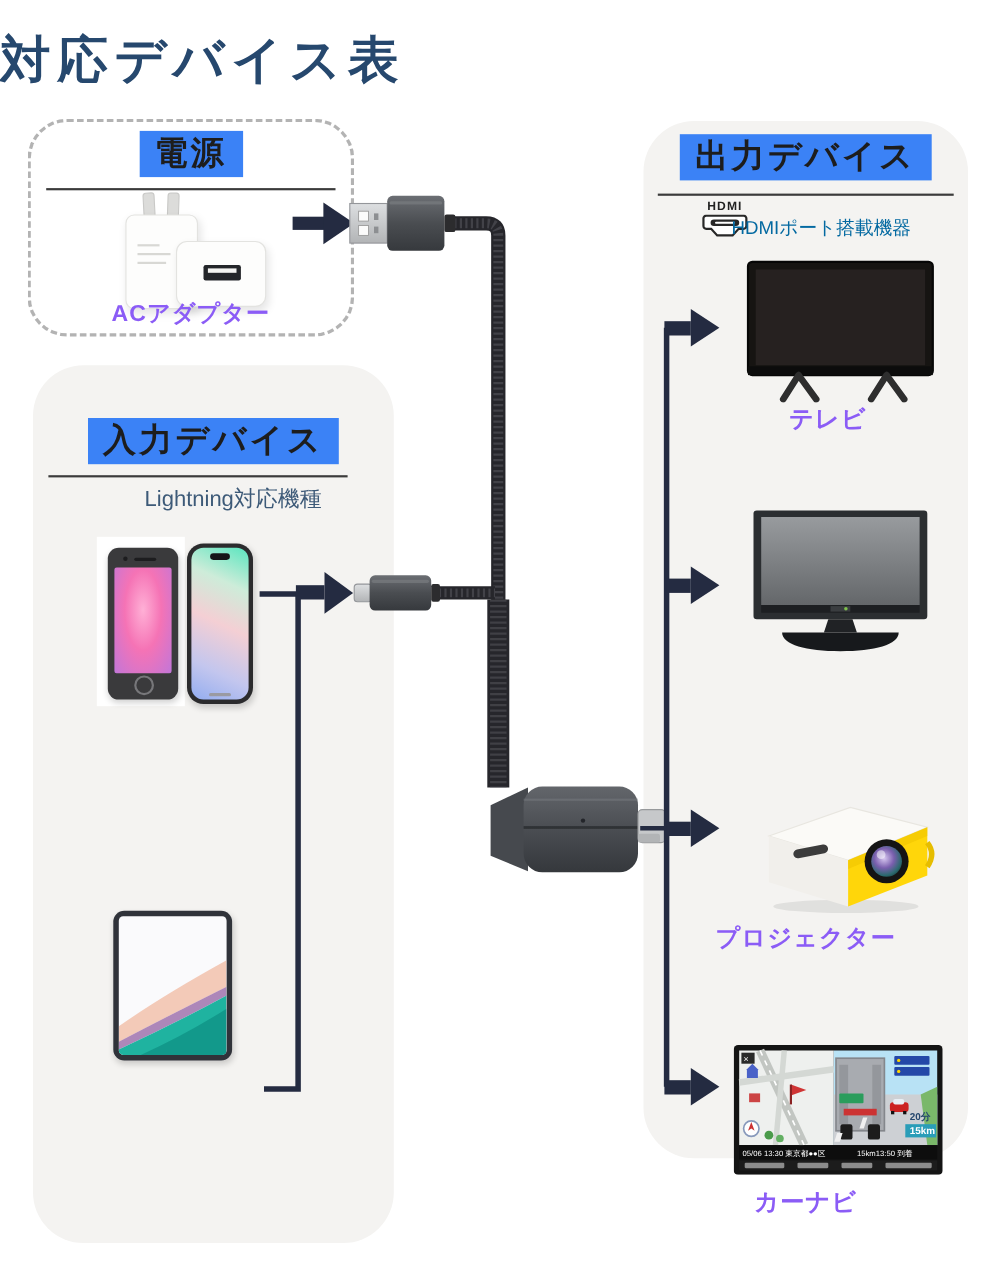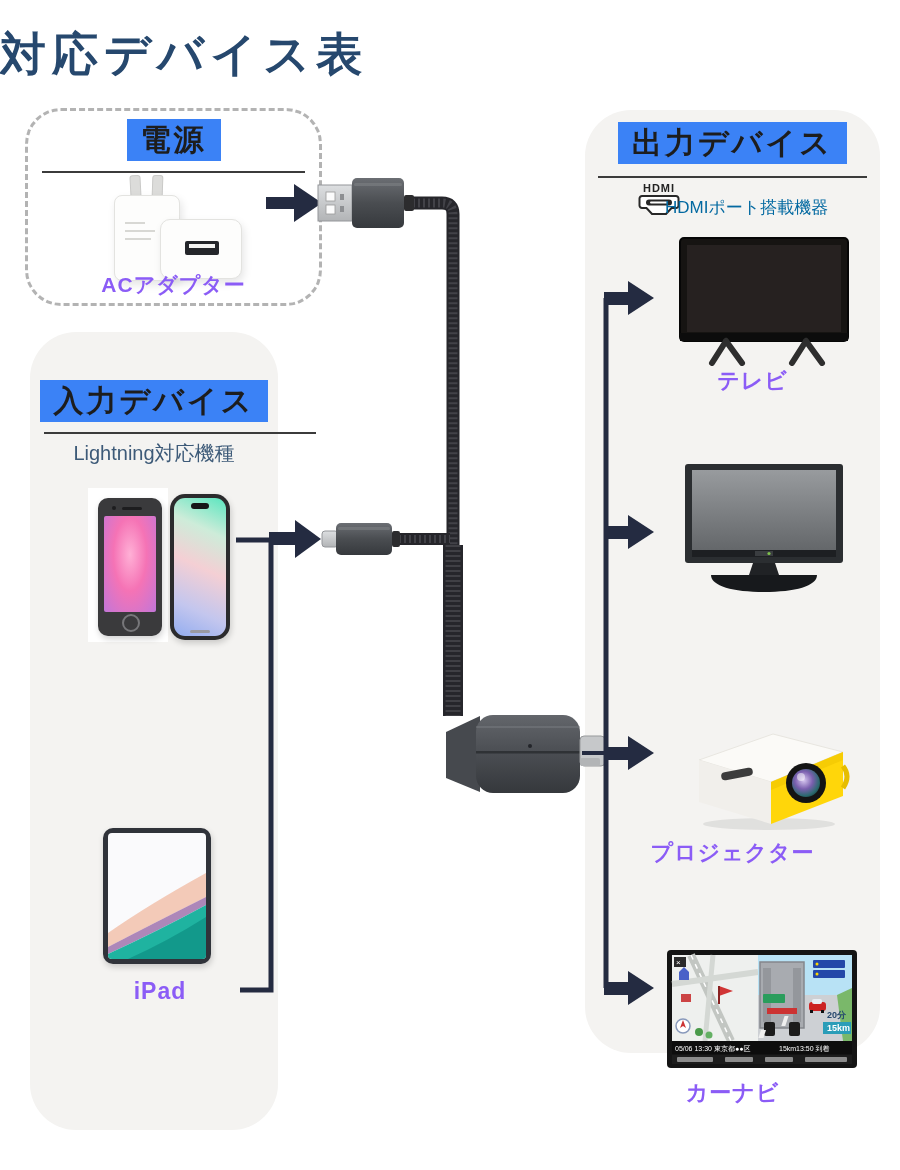--- a/index.html
+++ b/index.html
@@ -19,21 +19,21 @@
   .box-gray{background:#f4f3f1;border-radius:46px;}
   .box-dashed{background:#ffffff;border:3px dashed #b3b3b3;border-radius:36px;}
   .hl{
     display:inline-block;background:#3b82f6;color:#1d1d1d;
     font-size:30px;font-weight:bold;padding:2px 14px;line-height:1.25;
     letter-spacing:3px;
     font-family:Liberation Serif, serif;
   }
   .heading-row{text-align:center;}
   .rule{border-top:2px solid #3b3b3b;height:0;}
-  .note-text{color:#3d5a78;font-size:20px;text-align:center;}
+  .note-text{color:#3d5a78;font-size:20px;text-align:center;padding-left:18px;}
   .dev-label{
     text-align:center;color:#8b5cf6;font-weight:bold;font-size:22px;
     letter-spacing:1px;
   }
   
   .prong{background:#dcdcda;border:1px solid #c9c9c7;border-radius:3px;width:9px;height:22px;}
   .adapter-body{background:#fdfdfc;border:1px solid #e3e3e0;box-shadow:2px 4px 8px rgba(0,0,0,.10);}
   .adapter-line{background:#d8d8d4;height:2px;}
   .usb-port-f{background:#24262a;border-radius:2px;}
   .usb-tongue{background:#f4f4f2;}
@@ -83,21 +83,21 @@
       </div>
       <div class="abs adapter-body" style="left:60px;top:44px;width:80px;height:58px;border-radius:10px;">
         <div class="abs usb-port-f" style="left:24px;top:21px;width:34px;height:14px;">
           <div class="abs usb-tongue" style="left:4px;top:3px;width:26px;height:4px;"></div>
         </div>
       </div>
     </div>
     <div class="abs dev-label" style="left:0;top:160px;width:100%;font-size:21px;">ACアダプター</div>
   </div>
 
-  <div class="abs box-gray" style="left:30px;top:332px;width:248px;height:798px;">
+  <div class="abs box-gray" style="left:30px;top:332px;width:328px;height:798px;">
     <div class="abs heading-row" style="left:0;top:48px;width:100%;">
       <span class="hl">入力デバイス</span>
     </div>
     <div class="abs rule" style="left:14px;top:100px;width:272px;"></div>
     <div class="abs note-text" style="left:0;top:108px;width:100%;">Lightning対応機種</div>
 
     <div class="abs" style="left:58px;top:156px;width:80px;height:154px;background:#ffffff;"></div>
     <div class="abs phone-frame" style="left:68px;top:166px;width:64px;height:138px;">
       <div class="abs speaker" style="left:24px;top:9px;width:20px;height:3px;"></div>
       <div class="abs speaker" style="left:14px;top:8px;width:4px;height:4px;border-radius:50%;"></div>
@@ -113,21 +113,20 @@
     <div class="abs ipad-frame" style="left:73px;top:496px;width:108px;height:136px;">
       <div class="abs ipad-screen" style="left:5px;top:5px;right:5px;bottom:5px;">
         <svg width="98" height="126" viewBox="0 0 98 126">
           <path d="M0,100 Q40,72 98,40 L98,64 Q46,90 0,114 Z" fill="#f0b9a2" opacity="0.75"></path>
           <path d="M0,114 Q46,90 98,64 L98,72 Q50,98 0,121 Z" fill="#9a6aa8" opacity="0.8"></path>
           <path d="M0,121 Q50,98 98,72 L98,126 L0,126 Z" fill="#1fb3a0"></path>
           <path d="M20,126 Q60,108 98,84 L98,126 Z" fill="#0d8f82" opacity="0.7"></path>
         </svg>
       </div>
     </div>
-    <div class="abs dev-label" style="left:0;top:646px;width:260px;font-size:23px;">iPad</div>
   </div>
 
   <div class="abs box-gray" style="left:585px;top:110px;width:295px;height:943px;">
     <div class="abs heading-row" style="left:0;top:12px;width:100%;">
       <span class="hl">出力デバイス</span>
     </div>
     <div class="abs rule" style="left:13px;top:66px;width:269px;"></div>
 
     <div class="abs" style="left:27px;top:73px;width:46px;text-align:center;margin-left:24px;">
       <div class="hdmi-word">HDMI</div>

